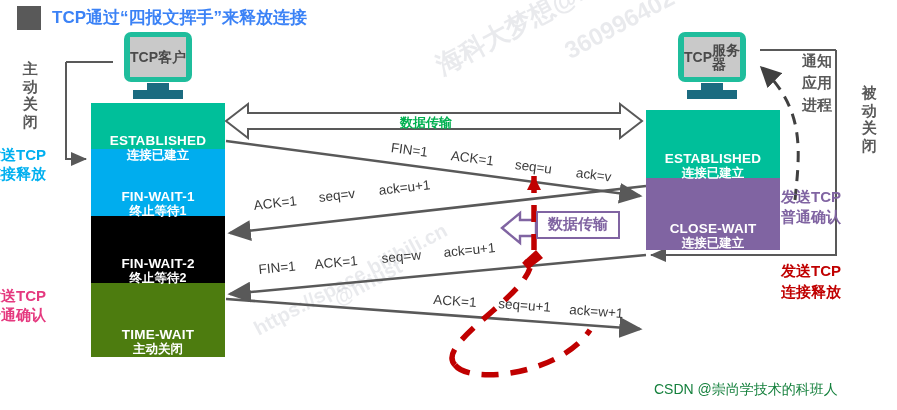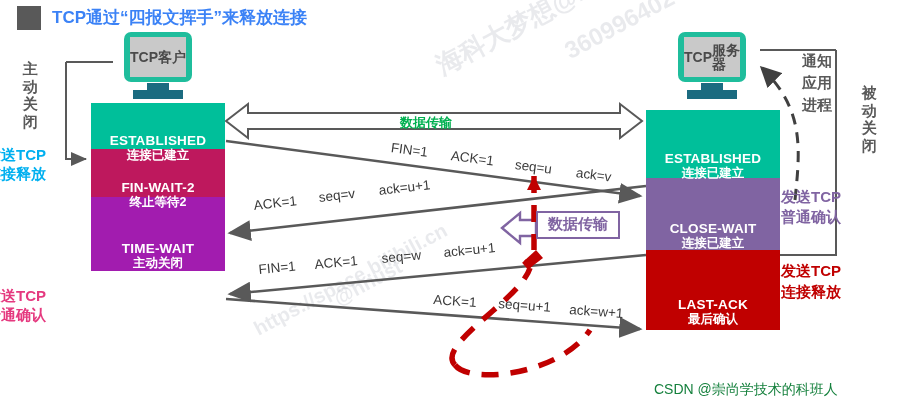--- a/index.html
+++ b/index.html
@@ -135,43 +135,43 @@
     </div>
     <div class="neck"></div>
     <div class="base"></div>
   </div>
 
   <div class="stack" style="left:91px;top:103px;">
     <div class="cell" style="height:46px;background:#00bf9a;">
       <div class="en">ESTABLISHED</div>
       <div class="cn">连接已建立</div>
     </div>
-    <div class="cell" style="height:48px;background:#be185d;">
+    <div class="cell" style="height:67px;background:#00adee;">
+      <div class="en">FIN-WAIT-1</div>
+      <div class="cn">终止等待1</div>
+    </div>
+    <div class="cell" style="height:67px;background:#000000;">
       <div class="en">FIN-WAIT-2</div>
       <div class="cn">终止等待2</div>
     </div>
-    <div class="cell" style="height:74px;background:#a21caf;">
+    <div class="cell" style="height:74px;background:#4d7c0f;">
       <div class="en">TIME-WAIT</div>
       <div class="cn">主动关闭</div>
     </div>
   </div>
 
   <div class="stack" style="left:646px;top:110px;">
     <div class="cell" style="height:68px;background:#00bf9a;">
       <div class="en">ESTABLISHED</div>
       <div class="cn">连接已建立</div>
     </div>
     <div class="cell" style="height:72px;background:#8064a2;">
       <div class="en">CLOSE-WAIT</div>
       <div class="cn">连接已建立</div>
     </div>
-    <div class="cell" style="height:80px;background:#c00000;">
-      <div class="en">LAST-ACK</div>
-      <div class="cn">最后确认</div>
-    </div>
   </div>
 
   <div class="vlabel" style="left:22px;top:60px;">主动关闭</div>
 
   <div class="note cyan" style="left:-14px;top:146px;">发送TCP</div>
   <div class="note cyan" style="left:-14px;top:165px;">连接释放</div>
   <div class="note pink" style="left:-14px;top:287px;">发送TCP</div>
   <div class="note pink" style="left:-14px;top:306px;">普通确认</div>
 
   <div class="note gray" style="left:802px;top:52px;">通知</div>

